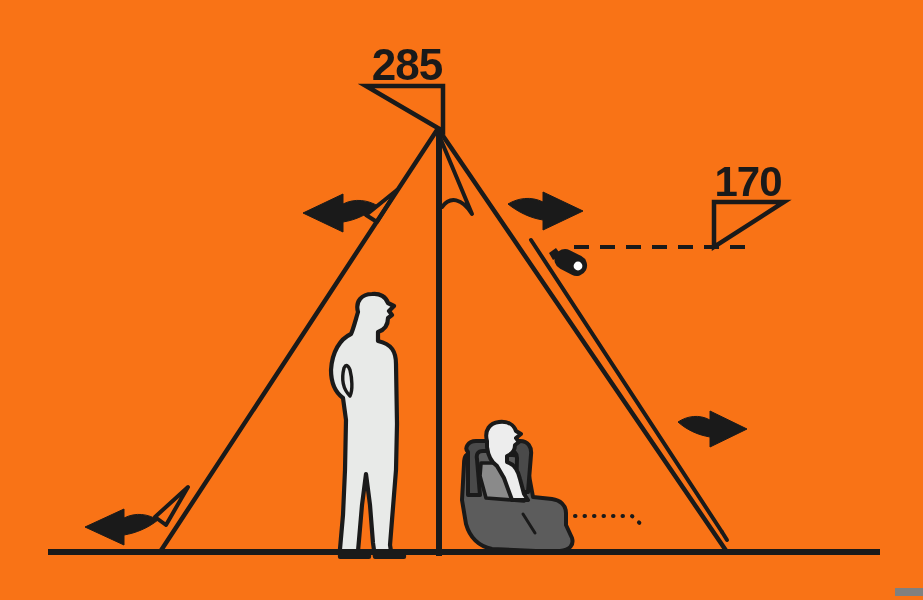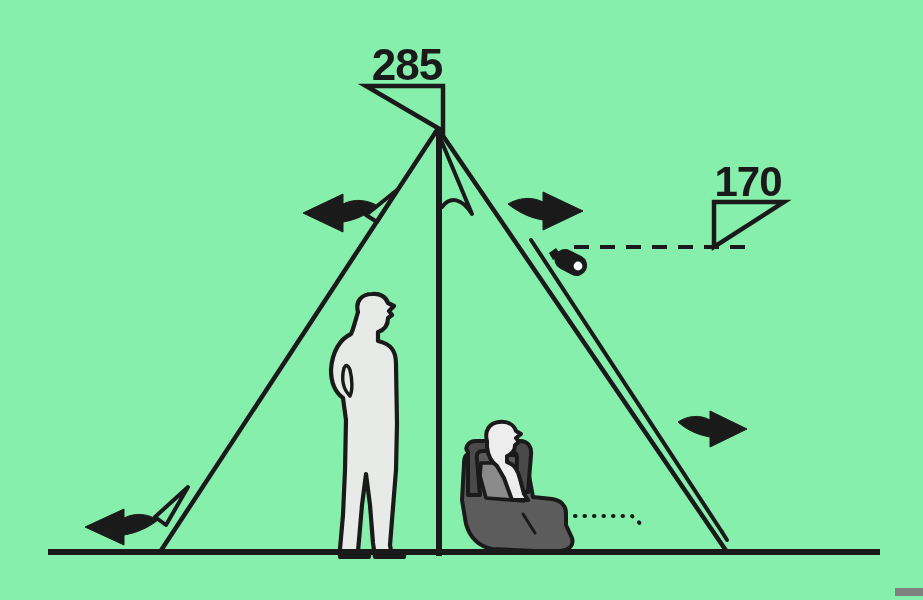--- a/index.html
+++ b/index.html
@@ -6,21 +6,21 @@
   body{width:923px;height:600px;overflow:hidden;
        font-family:"Liberation Sans",sans-serif;}
   #stage{position:relative;width:923px;height:600px;background:#fff;}
   svg#scene{position:absolute;left:0;top:0;width:923px;height:600px;display:block;}
   .dimnum{font-family:"Liberation Sans",sans-serif;font-weight:bold;
           fill:#1a1a1a;letter-spacing:-1px;}
 </style>
 </head>
 <body>
 
-<div id="stage" style="background: #86efac; text-align: right;">
+<div id="stage" style="background: #f97316; text-align: right;">
 <svg id="scene" viewBox="0 0 923 600">
 
   <g>
     <text class="dimnum" id="n285" x="407" y="80" font-size="44" text-anchor="middle">285</text>
 
     <path d="M 366 86 L 443 86 L 443 131 Z" fill="none" stroke="#1a1a1a" stroke-width="4.5" stroke-linejoin="miter"></path>
   </g>
 
   <g>
     <text class="dimnum" id="n170" x="748" y="196" font-size="42" text-anchor="middle">170</text>

